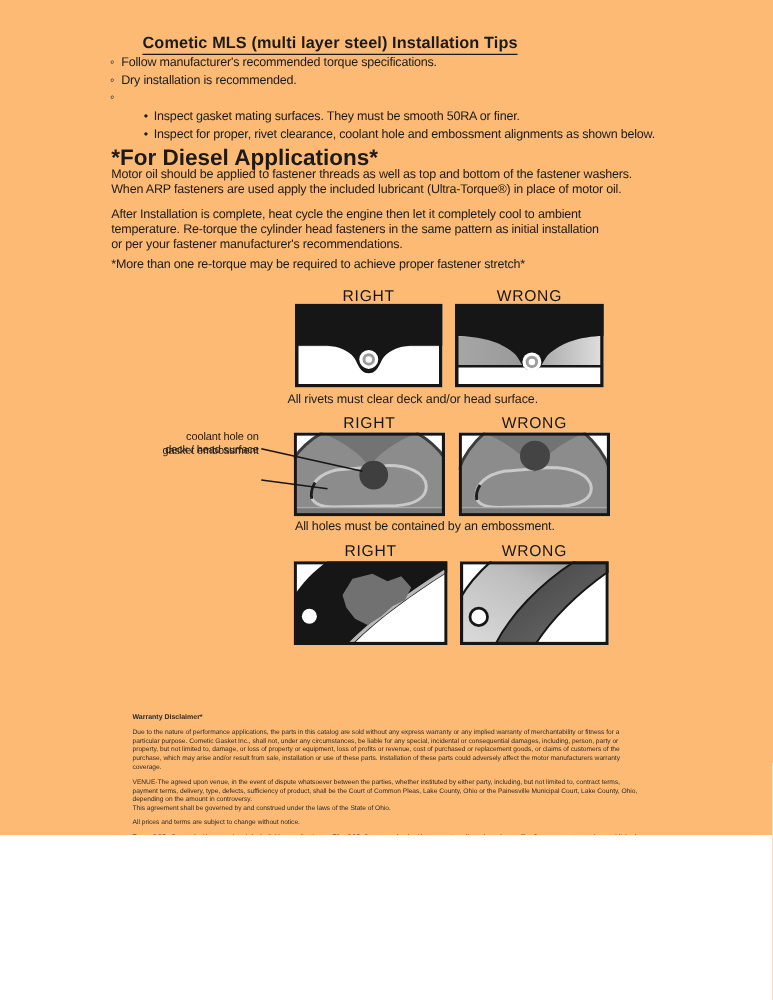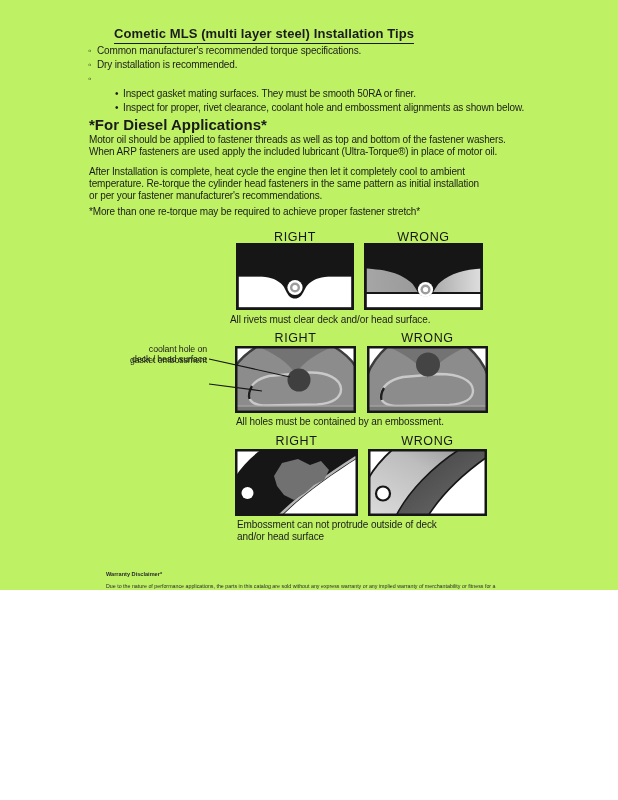--- a/index.html
+++ b/index.html
@@ -1,30 +1,30 @@
 <!DOCTYPE html>
 <html><head>
 <meta charset="utf-8">
 <style>
   html,body{margin:0;padding:0;background:#fff;}
   .page{
-    position:relative;width:618px;height:590px;background:#bef264;
+    position:relative;width:618px;height:668px;background:#fdba74;
     font-family:"Liberation Sans",sans-serif;color:#1b1b1b;overflow:hidden;
   }
   .abs{position:absolute;}
   .page-title{
     left:114px;top:26px;font-size:13px;font-weight:bold;
     border-bottom:1.7px solid #1b1b1b;padding-bottom:1.5px;letter-spacing:0.1px;
   }
   .bullets{left:88px;top:44px;font-size:10px;line-height:14.2px;letter-spacing:-0.15px;}
   .b-row{display:flex;align-items:baseline;}
   .b-row .marker{width:9px;flex:0 0 9px;font-size:10px;}
   .b-row.sub{padding-left:27px;}
   .b-row.sub .marker{width:8px;flex:0 0 8px;}
-  .diesel-heading{left:89px;top:116px;font-size:15px;font-weight:bold;}
+  .diesel-heading{left:89px;top:116px;font-size:18px;font-weight:bold;}
   .para{left:89px;font-size:10px;line-height:12.2px;letter-spacing:-0.15px;white-space:pre-line;width:510px;}
   .p1{top:134px;} .p2{top:166px;} .p3{top:206px;}
   .dlabel{font-size:12.5px;letter-spacing:0.6px;text-align:center;color:#161616;}
   .dcaption{font-size:10px;letter-spacing:-0.1px;white-space:pre-line;line-height:12px;}
   .dbox{line-height:0;}
   .annot{font-size:8.8px;line-height:10px;text-align:right;white-space:pre-line;letter-spacing:-0.1px;}
   .ann1{left:98px;top:344px;width:109px;}
   .ann2{left:98px;top:355px;width:109px;}
   .leader-overlay{left:0;top:0;pointer-events:none;}
   .warranty{left:106px;top:571px;width:410px;font-size:5.3px;line-height:7px;color:#2a2a2a;}
@@ -35,21 +35,21 @@
 </head>
 <body>
 
 <div class="page">
 
   <div class="abs page-title">Cometic MLS (multi layer steel) Installation Tips</div>
 
   <div class="abs bullets">
     <div class="b-row">
       <span class="marker">◦</span>
-      <span>Common manufacturer's recommended torque specifications.</span>
+      <span>Follow manufacturer's recommended torque specifications.</span>
     </div>
     <div class="b-row">
       <span class="marker">◦</span>
       <span>Dry installation is recommended.</span>
     </div>
     <div class="b-row">
       <span class="marker">◦</span>
     </div>
     <div class="b-row sub">
       <span class="marker">•</span>
@@ -177,22 +177,20 @@
       <path d="M119,8 C95,25 74,45 60,67 H119 Z" fill="#ffffff"></path>
       <path d="M92,0 H119 V8 C95,25 74,45 60,67 H28 C40,43 64,18 92,0 Z" fill="url(#g3dark)"></path>
       <path d="M92,0 C64,18 40,43 28,67" fill="none" stroke="#161616" stroke-width="1.6"></path>
       <path d="M119,8 C95,25 74,45 60,67" fill="none" stroke="#161616" stroke-width="1.6"></path>
       <path d="M0,0 H25 C15,9 6,19 0,30 Z" fill="#ffffff"></path>
       <path d="M25,0 C15,9 6,19 0,30" fill="none" stroke="#161616" stroke-width="1.8"></path>
       <circle cx="15" cy="44.5" r="7" fill="#ffffff" stroke="#161616" stroke-width="2.2"></circle>
       <rect x="1.25" y="1.25" width="116.5" height="64.5" fill="none" stroke="#161616" stroke-width="2.5"></rect>
     </svg>
   </div>
-  <div class="abs dcaption" style="left:237px;top:519px;">Embossment can not protrude outside of deck
-and/or head surface</div>
 
   <svg class="abs leader-overlay" width="618" height="560">
     <line x1="209" y1="359" x2="290" y2="377" stroke="#161616" stroke-width="1.2"></line>
     <line x1="209" y1="384" x2="262" y2="391" stroke="#161616" stroke-width="1.2"></line>
   </svg>
 
   <div class="abs warranty">
     <p class="whead">Warranty Disclaimer*</p>
     <p>Due to the nature of performance applications, the parts in this catalog are sold without any express warranty or any implied warranty of merchantability or fitness for a particular purpose.  Cometic Gasket Inc., shall not, under any circumstances, be liable for any special, incidental or consequential damages, including, person, party or property, but not limited to, damage, or loss of property or equipment, loss of profits or revenue, cost of purchased or replacement goods, or claims of customers of the purchase, which may arise and/or result from sale, installation or use of these parts.  Installation of these parts could adversely affect the motor manufacturers warranty coverage.</p>
     <p>VENUE-The agreed upon venue, in the event of dispute whatsoever between the parties, whether instituted by either party, including, but not limited to, contract terms, payment terms, delivery, type, defects, sufficiency of product, shall be the Court of Common Pleas, Lake County, Ohio or the Painesville Municipal Court, Lake County, Ohio, depending on the amount in controversy.

